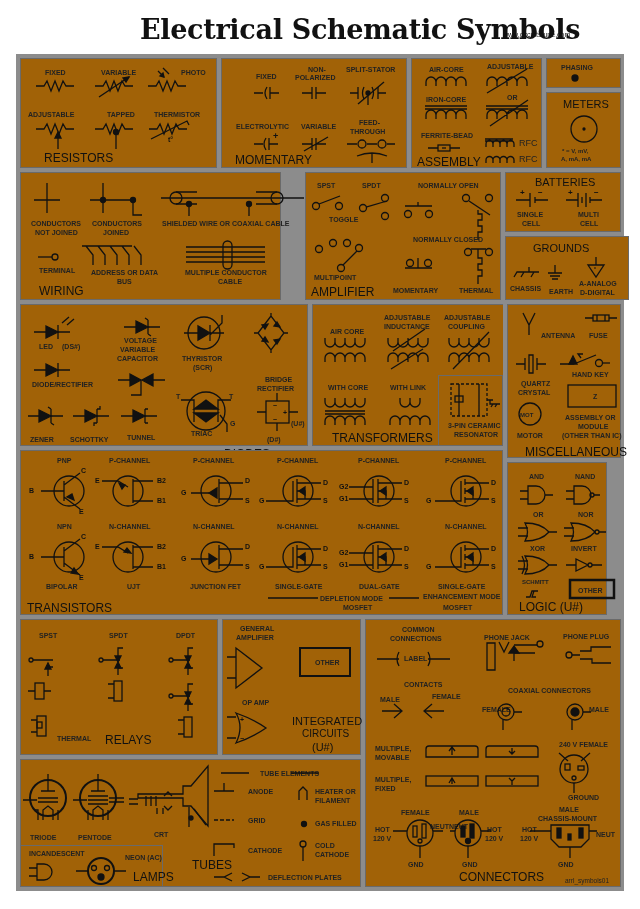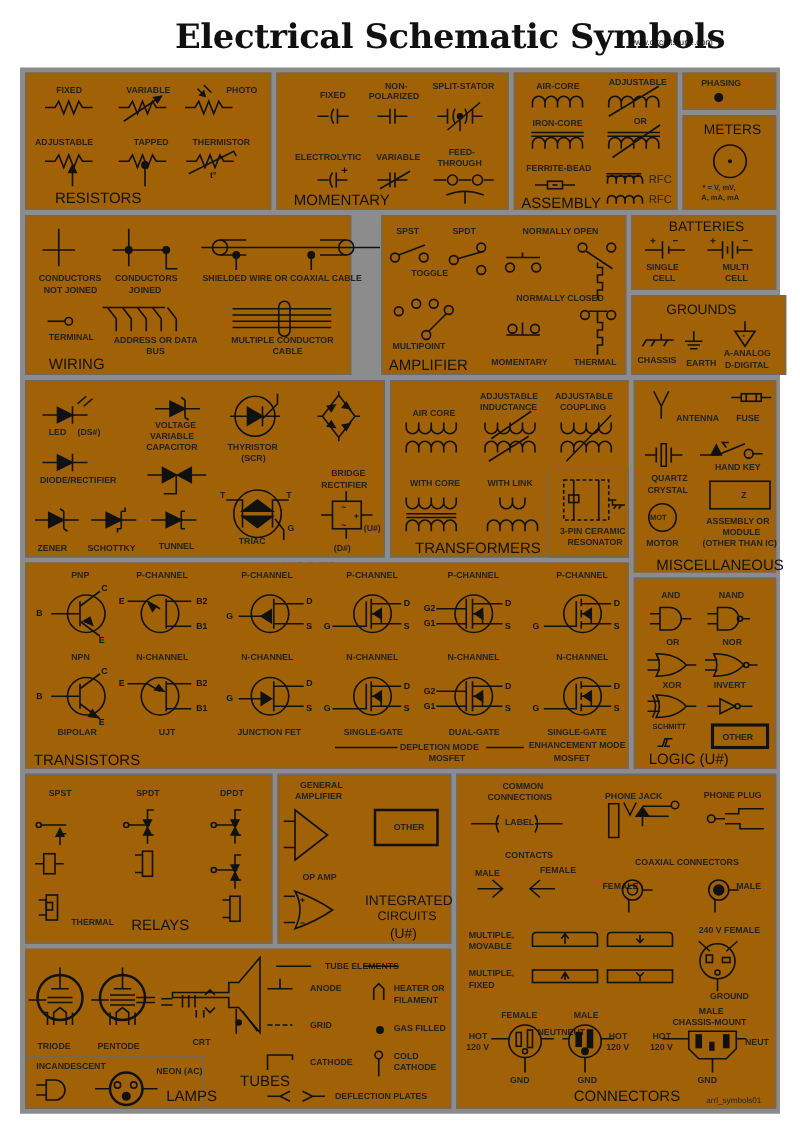--- a/index.html
+++ b/index.html
@@ -449,21 +449,21 @@
         <path class="f" d="M446 106 l6 -4 v8 z"></path>
       <text class="t" x="405" y="118">G</text>
         <text class="t" x="470" y="100">D</text>
         <text class="t" x="470" y="118">S</text>
     </g>
     <path d="M247 147 h50 M368 147 h30"></path>
   </svg>
   <div class="sec" style="left:6px;top:150px;">TRANSISTORS</div>
 </div>
 
-<div class="panel" style="left:507px;top:462px;width:114px;height:153px;">
+<div class="panel" style="left:507px;top:462px;width:100px;height:153px;">
   <div class="lbl" style="left:21px;top:9px;">AND</div>
   <div class="lbl" style="left:67px;top:9px;">NAND</div>
   <div class="lbl" style="left:25px;top:47px;">OR</div>
   <div class="lbl" style="left:70px;top:47px;">NOR</div>
   <div class="lbl" style="left:22px;top:81px;">XOR</div>
   <div class="lbl" style="left:63px;top:81px;">INVERT</div>
   <div class="lbl" style="left:14px;top:115px;font-size:6px;">SCHMITT</div>
   <div class="lbl" style="left:70px;top:123px;">OTHER</div>
   <svg width="114" height="153">
     <path d="M12 28 h8 M12 36 h8 M20 23 h8 a9 9 0 0 1 0 18 h-8 z M37 32 h8"></path>

